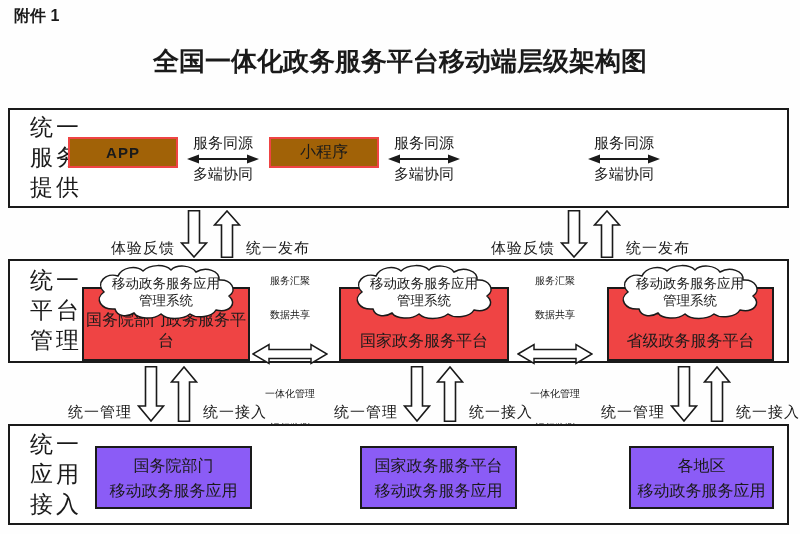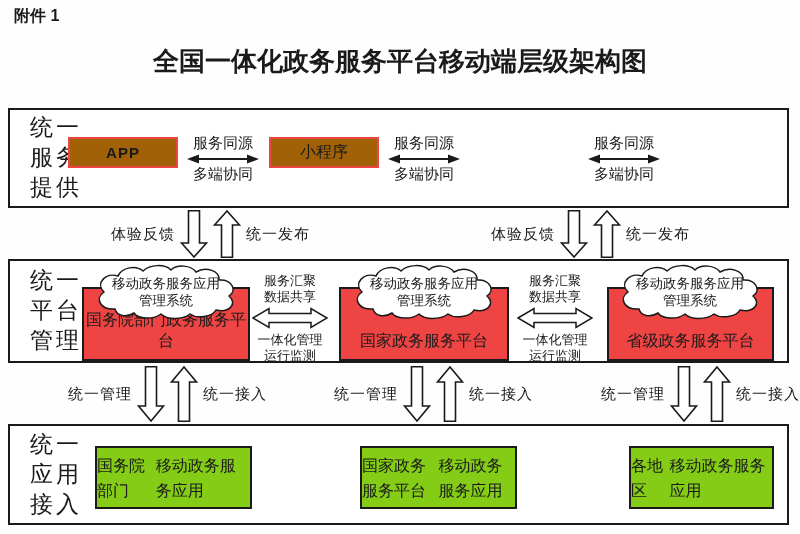--- a/index.html
+++ b/index.html
@@ -18,38 +18,38 @@
               font-size:23px;line-height:30px;letter-spacing:3px;white-space:nowrap;}
   
   .chan-box{position:absolute;top:27px;height:31px;border:2px solid #ef4444;
             box-sizing:border-box;display:flex;align-items:center;justify-content:center;
             font-size:16px;background:#a16207;}
   .app-font{font-family:"Liberation Sans",sans-serif;font-size:15px;font-weight:600;letter-spacing:1px;}
   .h-conn{position:absolute;top:26px;width:72px;display:flex;flex-direction:column;
           align-items:center;gap:2px;font-size:15px;line-height:15px;white-space:nowrap;}
   .dbl-arrow{display:block;}
   
-  .v-pair{position:absolute;display:flex;align-items:center;gap:5px;}
+  .v-pair{position:absolute;display:flex;align-items:flex-end;gap:5px;}
   .v-pair .blk polygon{fill:#ffffff;stroke:#1a1a1a;stroke-width:1.6;stroke-linejoin:miter;}
   .v-label{font-size:15px;letter-spacing:1px;white-space:nowrap;}
   
   .sys-box{position:absolute;top:26px;height:74px;border:2px solid #1a1a1a;
            box-sizing:border-box;background:#ef4444;}
   .sys-platform{position:absolute;left:0;right:0;bottom:7px;text-align:center;font-size:16px;}
   .cloud{position:absolute;top:2px;width:150px;height:58px;}
   .cloud svg{position:absolute;left:0;top:0;}
   .cloud path{fill:#ffffff;stroke:#1a1a1a;stroke-width:1.5;}
   .cloud-text{position:relative;text-align:center;padding-top:12px;
               font-size:13.5px;line-height:17px;}
   .x-conn{position:absolute;top:12px;display:flex;flex-direction:column;align-items:center;
-          gap:1px;font-size:13px;line-height:15px;white-space:nowrap;}
+          gap:19px;font-size:10px;line-height:15px;white-space:nowrap;}
   .x-conn polygon{fill:#ffffff;stroke:#1a1a1a;stroke-width:1.5;}
   
   .app-box{position:absolute;top:20px;height:63px;border:2px solid #1a1a1a;
-           box-sizing:border-box;background:#84cc16;display:flex;
+           box-sizing:border-box;background:#8b5cf6;display:flex;flex-direction:column;
            align-items:center;justify-content:center;font-size:16px;line-height:25px;}
 </style>
 </head>
 <body>
 
 <div class="stage">
 
   <div class="attach">附件 1</div>
   <div class="title">全国一体化政务服务平台移动端层级架构图</div>
 

